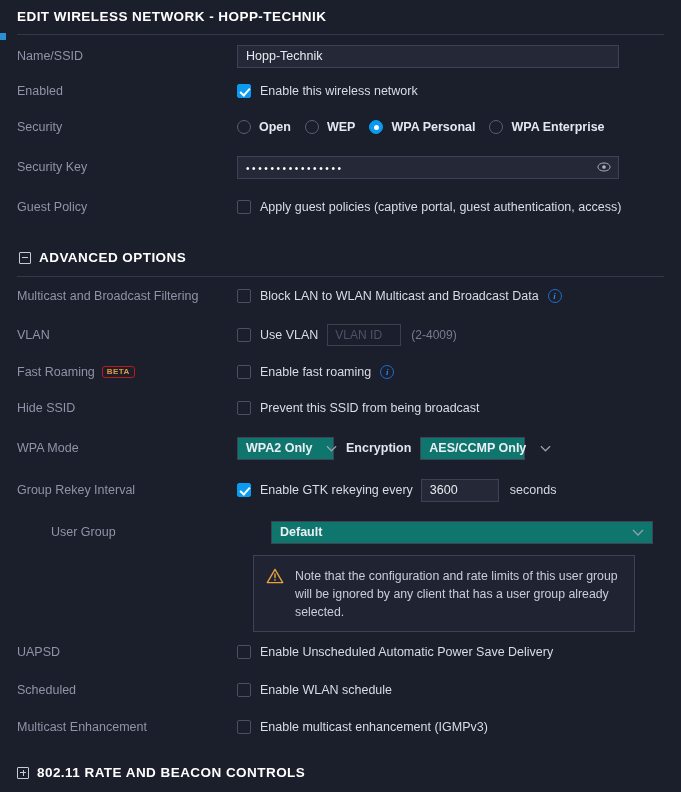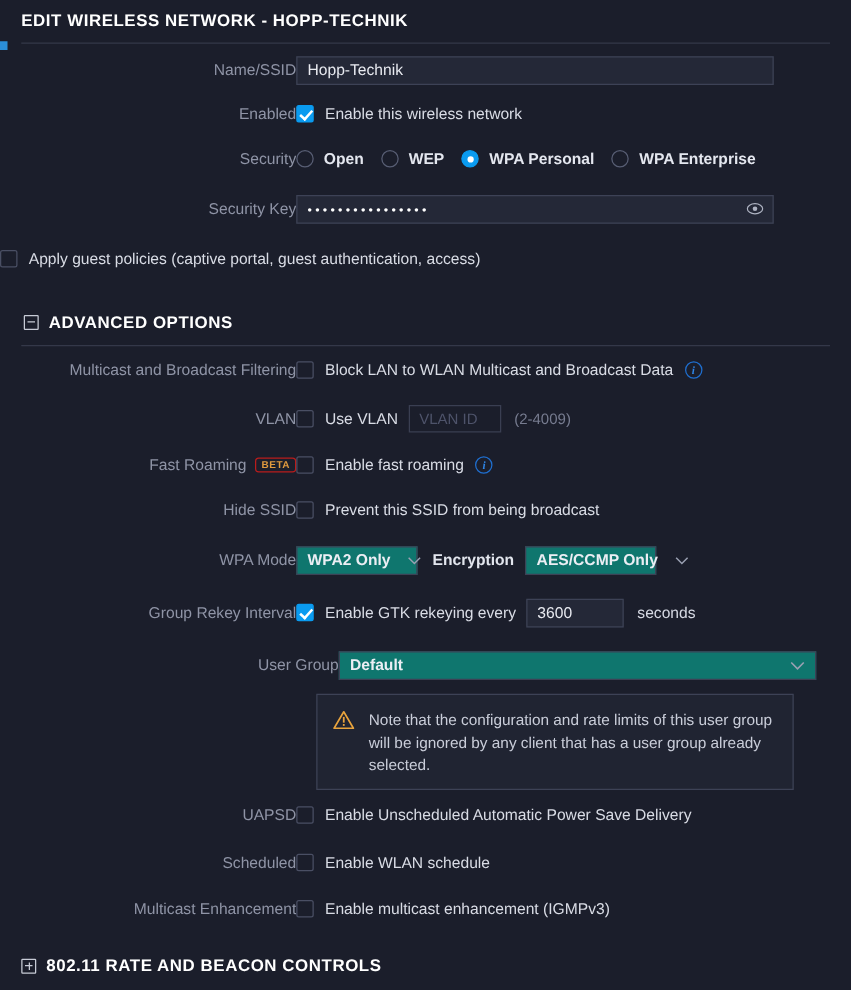--- a/index.html
+++ b/index.html
@@ -80,21 +80,20 @@
   }
   .row-label {
     width: 237px;
     padding-left: 17px;
     font-size: 12.5px;
     color: #8f94a6;
     flex: 0 0 auto;
     display: flex;
     align-items: center;
     gap: 7px;
-    justify-content: flex-end;
   }
   .row-field {
     flex: 1 1 auto;
     display: flex;
     align-items: center;
     gap: 0px;
   }
 
   
   .badge {
@@ -384,20 +383,23 @@
           <svg width="14" height="10" viewBox="0 0 16 11" fill="none">
             <ellipse cx="8" cy="5.5" rx="7" ry="4.6" stroke="#aeb3c2" stroke-width="1.1"></ellipse>
             <circle cx="8" cy="5.5" r="2.1" fill="#aeb3c2"></circle>
           </svg>
         </span>
       </div>
     </div>
   </div>
 
   <div class="row" style="top:196px;">
+    <div class="row-label">
+      <span>Guest Policy</span>
+    </div>
     <div class="row-field">
       <span class="cb"></span>
       <span class="cb-text">Apply guest policies (captive portal, guest authentication, access)</span>
     </div>
   </div>
 
   <div class="section-title sec-hdr-adv">
     <span class="toggle-box"></span>
     <span>ADVANCED OPTIONS</span>
   </div>

